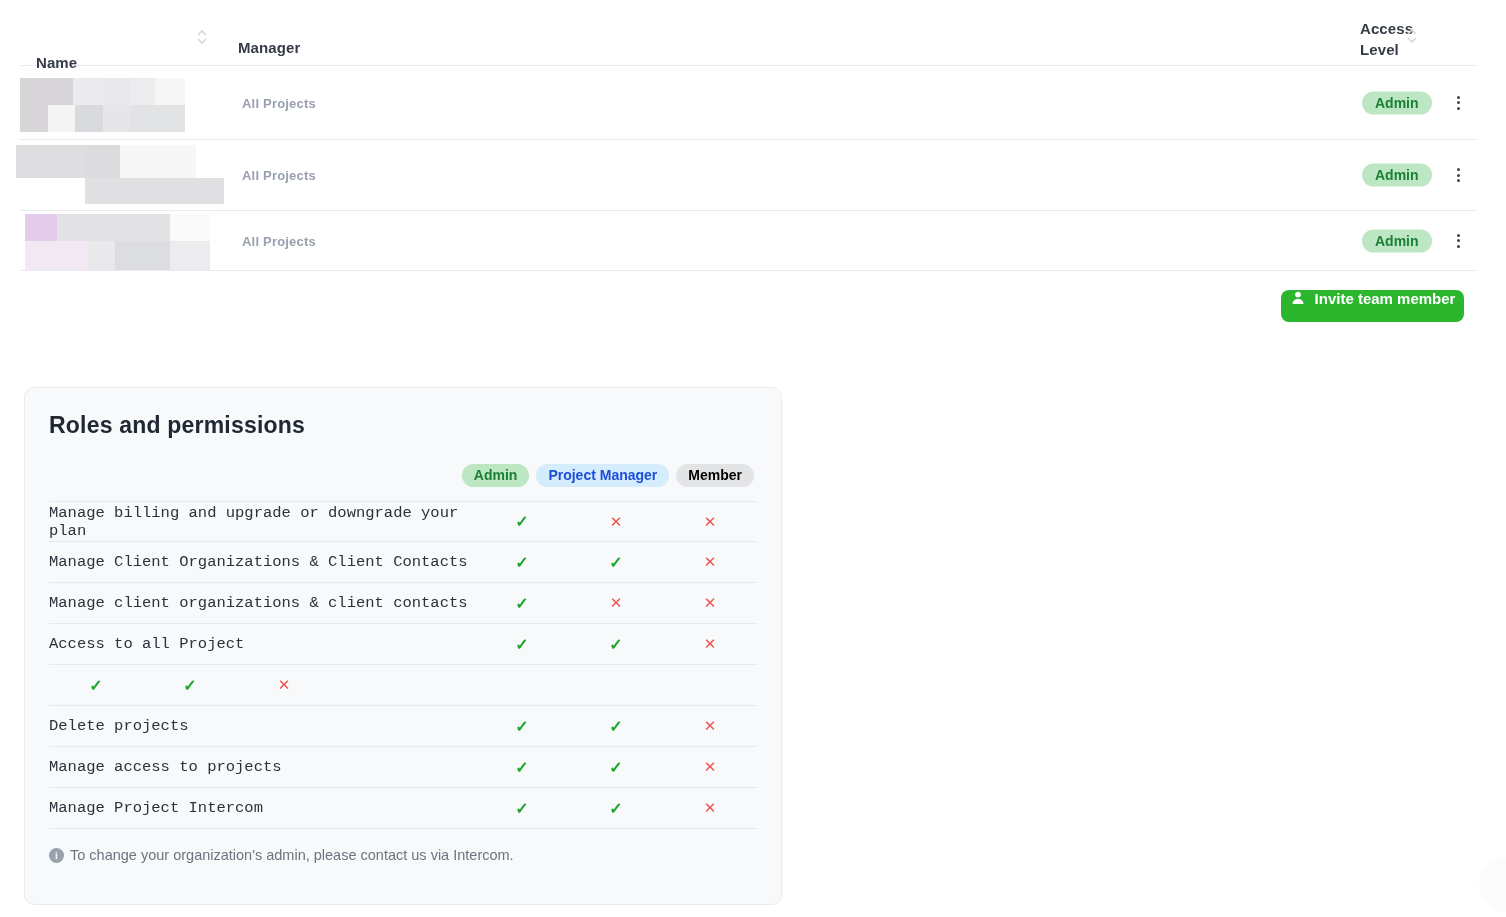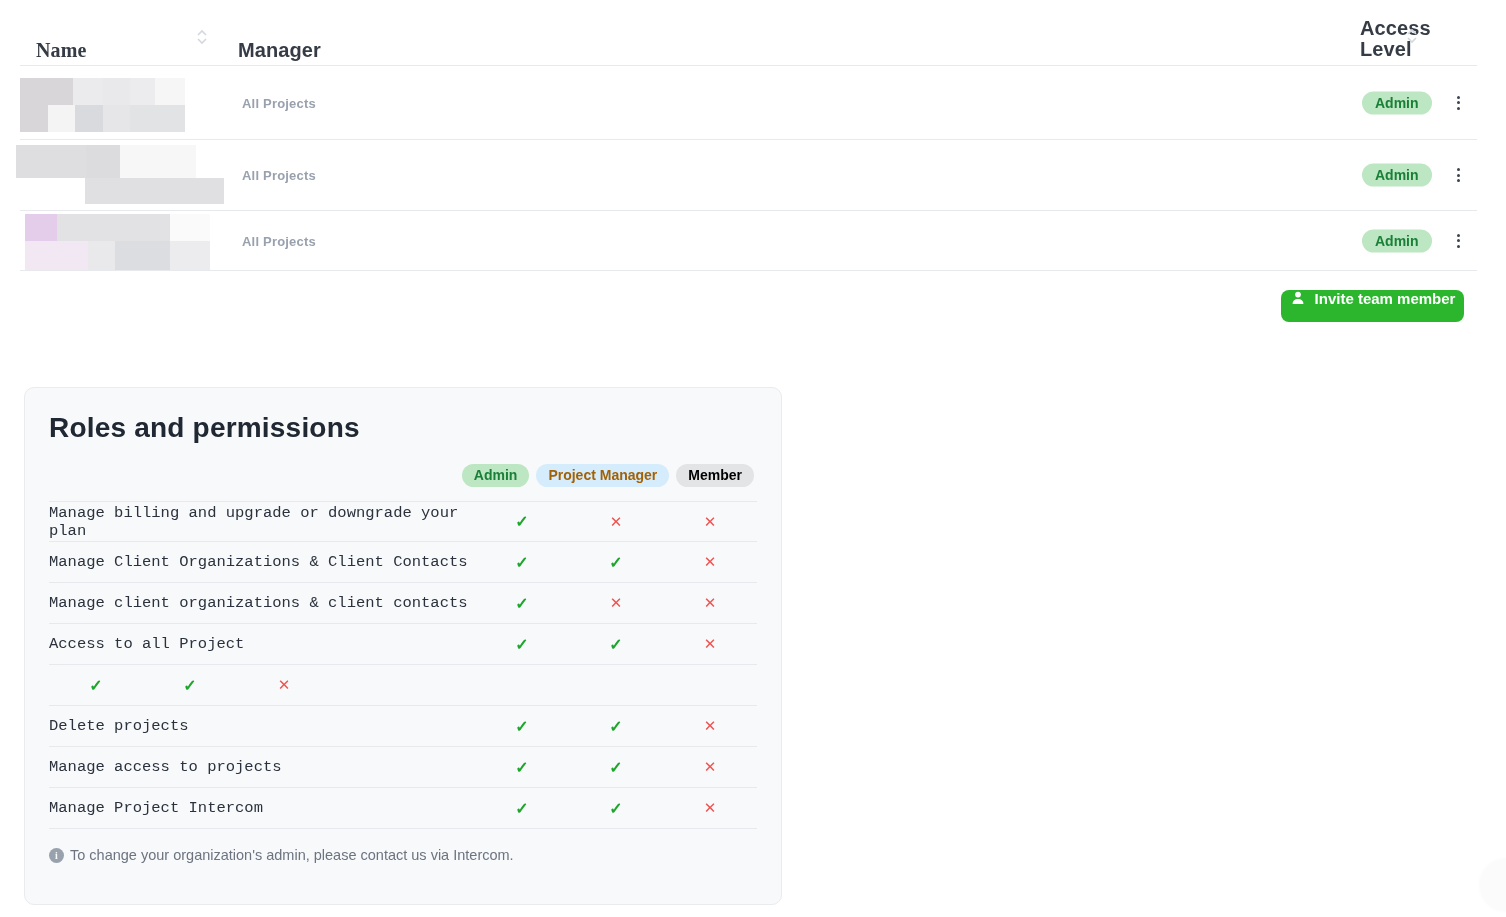--- a/index.html
+++ b/index.html
@@ -2,22 +2,22 @@
 <html><head>
 <meta charset="utf-8">
 <style>
   * { margin:0; padding:0; box-sizing:border-box; }
   html,body { width:1506px; height:917px; background:#ffffff; overflow:hidden;
     font-family:"Liberation Sans", sans-serif; -webkit-font-smoothing:antialiased; }
 
   
   .members { position:absolute; left:0; top:0; width:1506px; height:272px; }
   .thead { position:absolute; left:20px; right:29px; top:0; height:66px; border-bottom:1px solid #e7e9ec; }
-  .th { position:absolute; font-size:20px; font-weight:bold; color:#363c46; letter-spacing:.1px; }
-  .th-name { left:16px; top:39px;font-family:Liberation Serif, serif; }
+  .th { position:absolute; font-size:15px; font-weight:bold; color:#363c46; letter-spacing:.1px; }
+  .th-name { left:16px; top:54px; }
   .th-projects { left:218px; top:39px; }
   .th-access { left:1340px; top:18px; line-height:21px; width:62px; }
   .sort-ic { position:absolute; width:12px; height:16px; }
   .sort-name { left:176px; top:29px; }
   .sort-access { left:1386px; top:28px; }
   .sort-ic svg { display:block; }
 
   .mrow { position:absolute; left:20px; right:29px; border-bottom:1px solid #e7e9ec; }
   .row-0 { top:66px;  height:74px; }
   .row-1 { top:140px; height:71px; }
@@ -42,21 +42,21 @@
   
   .invite-btn { position:absolute; left:1281px; top:290px; width:183px; height:32px;
     background:#2bb62e; border:none; border-radius:8px; color:#fff; font-size:15px;
     font-weight:bold; font-family:inherit; display:flex; 
     justify-content:center; gap:9px; cursor:pointer; }
   .invite-btn svg { display:block; }
 
   
   .card { position:absolute; left:24px; top:387px; width:758px; height:518px;
     background:#f8f9fa; border:1px solid #e9ebee; border-radius:10px; }
-  .card-title { position:absolute; left:24px; top:24px; font-size:28px; font-weight:bold;
+  .card-title { position:absolute; left:24px; top:24px; font-size:23px; font-weight:bold;
     color:#202834; letter-spacing:.2px; }
   .legend { position:absolute; right:27px; top:76px; display:flex; gap:7px; align-items:center; }
   .legend .pill { font-size:14px; font-weight:bold; padding:3px 12px 4px; border-radius:12px; line-height:16px; }
 
   .perm-table { position:absolute; left:24px; right:24px; top:113px; }
   .perm-row { display:flex; align-items:center; height:41px; border-bottom:1px solid #e7e9ec; }
   .perm-row:first-child { border-top:1px solid #e7e9ec; }
   .perm-label { flex:1; font-size:15.5px; color:#2b323d;font-family:Liberation Mono, monospace; }
   .perm-mark { width:94px; text-align:center; font-size:16px; font-weight:bold; }
   .perm-mark.ok { color:#1da52c; }
@@ -159,21 +159,21 @@
     <circle cx="8" cy="4.6" r="2.9" fill="#ffffff"></circle>
     <path d="M2.6 14 C2.6 10.6 5 9 8 9 C11 9 13.4 10.6 13.4 14 Z" fill="#ffffff"></path>
   </svg>
   <span>Invite team member</span>
 </button>
 
 <div class="card">
   <div class="card-title">Roles and permissions</div>
   <div class="legend" id="legend">
       <span class="pill" style="background: rgb(189, 230, 194); color: rgb(26, 127, 55);">Admin</span>
-      <span class="pill" style="background: rgb(213, 236, 252); color: #a16207;">Project Manager</span>
+      <span class="pill" style="background: rgb(213, 236, 252); color: #1d4ed8;">Project Manager</span>
       <span class="pill" style="background: rgb(227, 228, 230); color: #000000;">Member</span>
     </div>
   <div class="perm-table" id="perm-table">
   <div class="perm-row">
     <span class="perm-label">Manage billing and upgrade or downgrade your plan</span>
     <span class="perm-mark ok">✓</span>
     <span class="perm-mark no">✕</span>
     <span class="perm-mark no">✕</span>
   </div>
 

